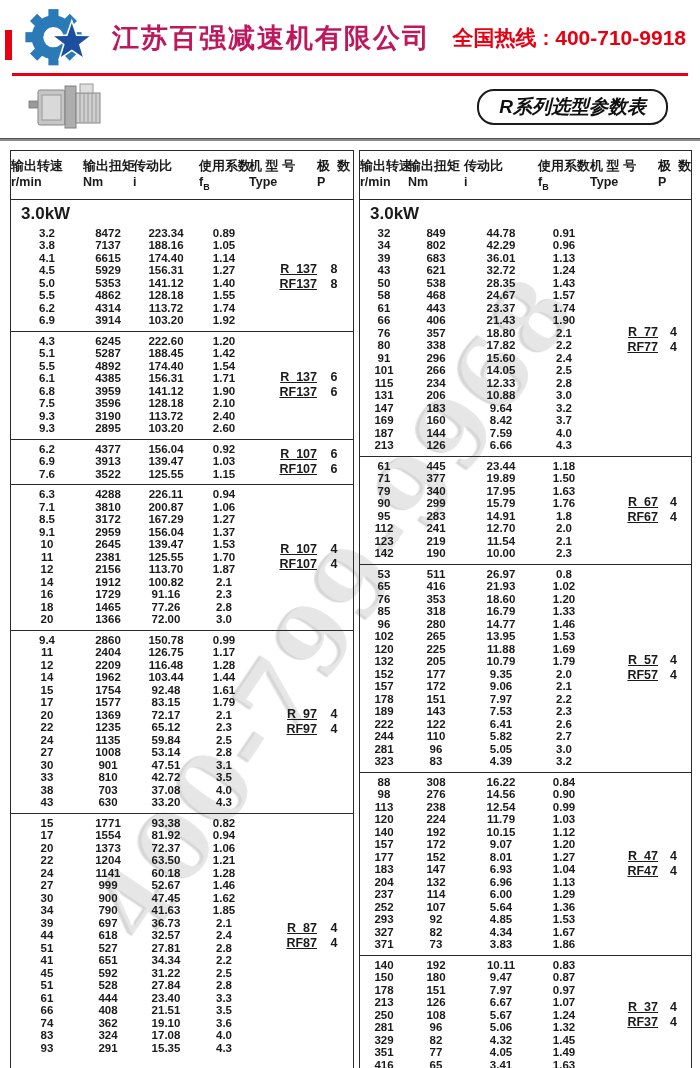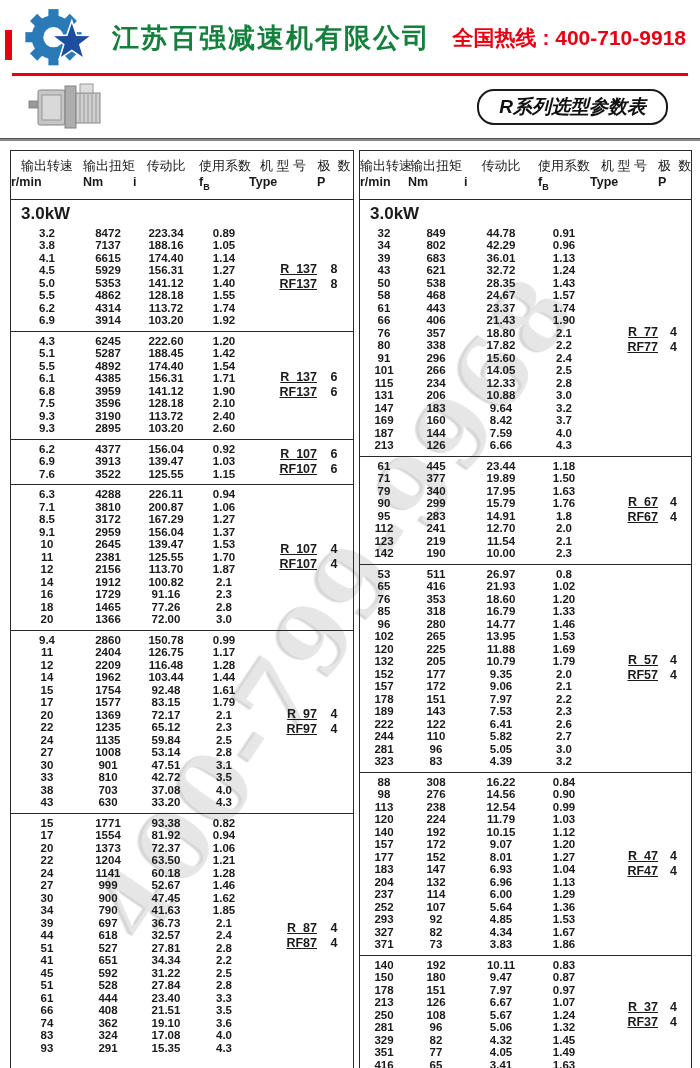--- a/index.html
+++ b/index.html
@@ -2,21 +2,21 @@
 <html><head>
 <meta charset="utf-8">
 <style>
   html,body{margin:0;padding:0;background:#fff;}
   .page{position:relative;width:700px;height:1068px;background:#fff;overflow:hidden;
         font-family:"Liberation Sans","DejaVu Sans",sans-serif;color:#1a1a1a;}
   
   .corner-mark{position:absolute;left:5px;top:30px;width:7px;height:30px;background:#e60012;}
   .topbar{display:flex;align-items:center;padding:6px 14px 0 20px;height:64px;}
   .logo{width:88px;height:64px;flex:0 0 auto;}
-  .company{font-size:27px;font-weight:bold;color:#15803d;letter-spacing:2px;margin-left:4px;white-space:nowrap;}
+  .company{font-size:27px;font-weight:bold;color:#be185d;letter-spacing:2px;margin-left:4px;white-space:nowrap;}
   .hotline{margin-left:auto;color:#e60012;font-size:21px;font-weight:bold;white-space:nowrap;}
   .red-rule{height:3px;background:#e60012;margin:3px 12px 0 12px;}
   .row2{display:flex;align-items:center;justify-content:space-between;padding:6px 32px 4px 28px;height:50px;}
   .motor-img{width:76px;height:50px;}
   .badge{border:2px solid #1a1a1a;border-radius:17px;padding:3px 20px;font-size:19px;
          font-weight:bold;font-style:italic;color:#111;white-space:nowrap;}
   .gray-rule{height:2px;background:#8a8a8a;border-top:1px solid #555;margin:2px 0 0 0;}
   
   .watermark{position:absolute;left:-50px;top:560px;width:760px;text-align:center;
              transform:rotate(-56deg);font-family:"DejaVu Serif",serif;font-size:95px;font-weight:bold;
@@ -24,21 +24,21 @@
              text-shadow:2px 2px 1px rgba(255,255,255,0.9),-1px -1px 1px rgba(150,150,150,0.28);}
   
   .tables{position:absolute;top:150px;left:10px;display:flex;gap:5px;z-index:1;}
   .ptable{border:1px solid #2a2a2a;background:transparent;}
   .ptable.left{width:342px;}
   .ptable.right{width:331px;}
   .thead{border-bottom:1px solid #2a2a2a;padding:6px 0 4px;}
   .th-cn,.th-unit,.brow{display:grid;}
   .left .th-cn,.left .th-unit,.left .brow{grid-template-columns:72px 50px 66px 50px 68px 34px;}
   .right .th-cn,.right .th-unit,.right .brow{grid-template-columns:48px 56px 74px 52px 68px 31px;}
-  .thc{text-align:center;font-size:13px;font-weight:normal;line-height:17px;white-space:pre;}
+  .thc{text-align:left;font-size:13px;font-weight:bold;line-height:17px;white-space:pre;}
   .thu{text-align:left;font-size:12.5px;font-weight:bold;line-height:16px;}
   .thu sub{font-size:9px;}
   .section{font-size:17px;font-weight:bold;padding:4px 0 0 10px;line-height:20px;}
   .block{position:relative;padding:3px 0 4px;}
   .block + .block{border-top:1px solid #2a2a2a;}
   .brow{height:12.5px;align-items:center;font-size:11.5px;font-weight:bold;}
   .bc{text-align:center;line-height:12.5px;}
   .typebox{position:absolute;top:50%;transform:translateY(-50%);font-size:12.5px;font-weight:bold;}
   .left .typebox{left:238px;width:102px;}
   .right .typebox{left:230px;width:99px;}

